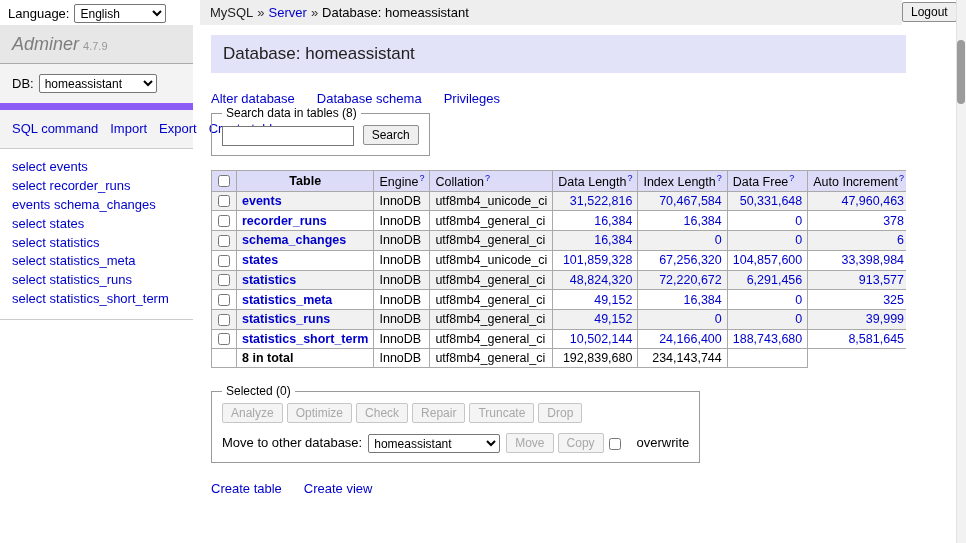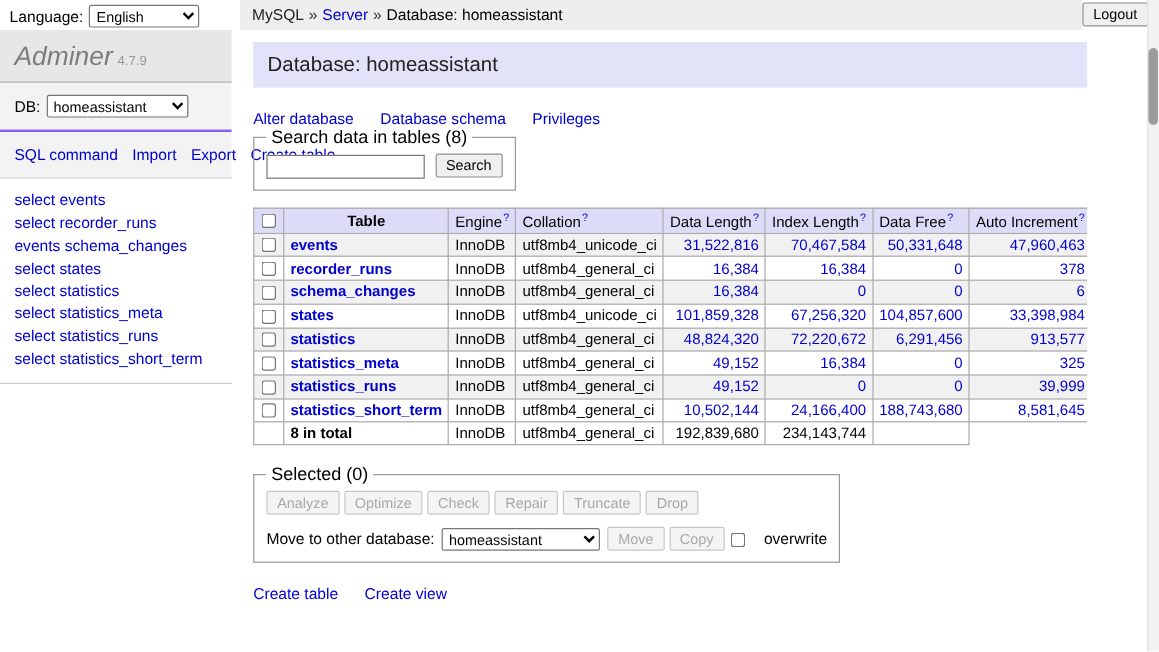--- a/index.html
+++ b/index.html
@@ -29,41 +29,41 @@
   button.btn, .logout-btn {
     font-family:"Liberation Sans", sans-serif; font-size:12px;
     padding:2px 8px; background:#efefef; border:1px solid #8f8f8f; border-radius:2px; color:#000;
     cursor:pointer;
   }
   button:disabled { color:#a8a8a8; border-color:#c6c6c6; background:#f4f4f4; cursor:default; }
 
   
   .sidebar { position:absolute; left:0; top:25px; width:193px; bottom:0; background:#fff; }
   .app-header { background:#e7e7e7; border-bottom:1px solid #aaa; padding:9px 12px 8px; }
-  .app-name { font-style:italic; font-size:22px; color:#7d7d7d; }
+  .app-name { font-style:italic; font-size:18px; color:#7d7d7d; }
   .app-version { font-size:11px; color:#999; margin-left:4px; }
-  .db-block { background:#f3f3f3; border-bottom:2px solid #8b5cf6; padding:10px 12px; }
+  .db-block { background:#f3f3f3; border-bottom:7px solid #8b5cf6; padding:10px 12px; }
   .db-label { margin-right:5px; }
   .db-select { width:118px; }
   .side-links { background:#f3f3f3; border-bottom:1px solid #ccc; padding:9px 12px; line-height:1.55; }
   .side-action { margin-right:12px; white-space:nowrap; }
   .side-tables { padding:9px 12px 10px; border-bottom:1px solid #ccc; background:#fff; }
   .side-table-row { line-height:1.45; white-space:nowrap; }
 
   
   .main { position:absolute; left:193px; top:25px; right:60px; bottom:0; padding:10px 0 0 18px; overflow:hidden; }
   .banner {
     margin:0; font-size:17px; font-weight:normal; color:#222;
     background:var(--banner-bg,#e2e2f8); padding:9px 12px;
   }
   .action-links { margin:18px 0 0; }
   .action-links a { margin-right:22px; }
   .section-heading { font-size:16px; font-weight:bold; margin:18px 0 10px; color:#000; }
   fieldset { border:1px solid #9a9a9a; margin:0; padding:5px 10px 9px; width:fit-content; }
-  legend { font-size:15px; padding:0 4px; }
+  legend { font-size:12px; padding:0 4px; }
   .search-input {
     width:132px; height:20px; border:1px solid #767676; font-size:12px; padding:1px 4px;
     margin-right:5px; font-family:inherit; vertical-align:middle;
   }
 
   
   .data-table { border-collapse:collapse; margin-top:14px; font-size:12.5px; }
   .data-table th, .data-table td { border:1px solid #a9a9a9; padding:2px 5px; white-space:nowrap; }
   .data-table thead th, .data-table thead td { background:var(--thead-bg,#dcdcf8); }
   .data-table thead th { text-align:center; }

